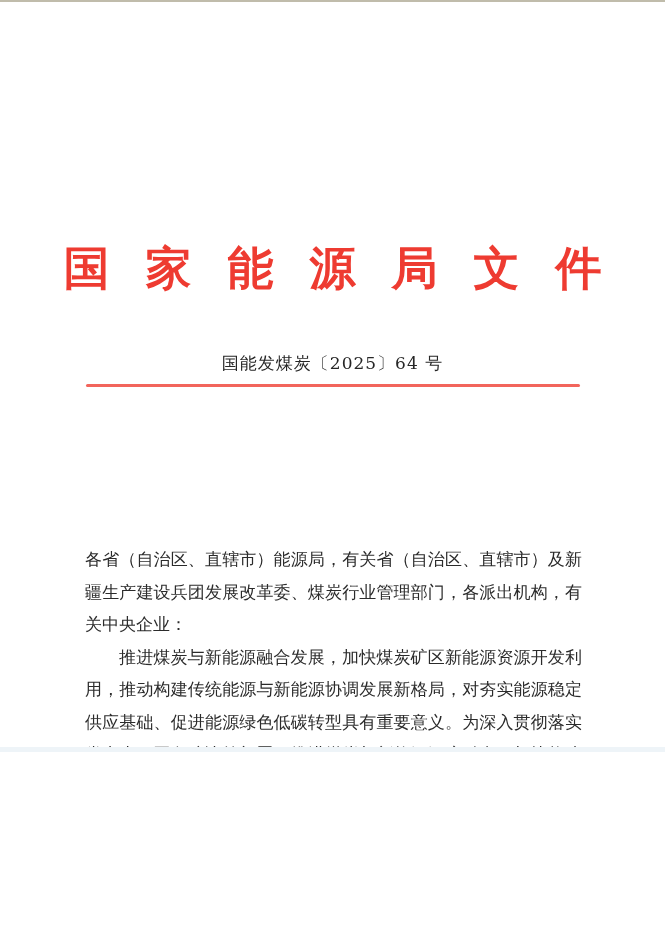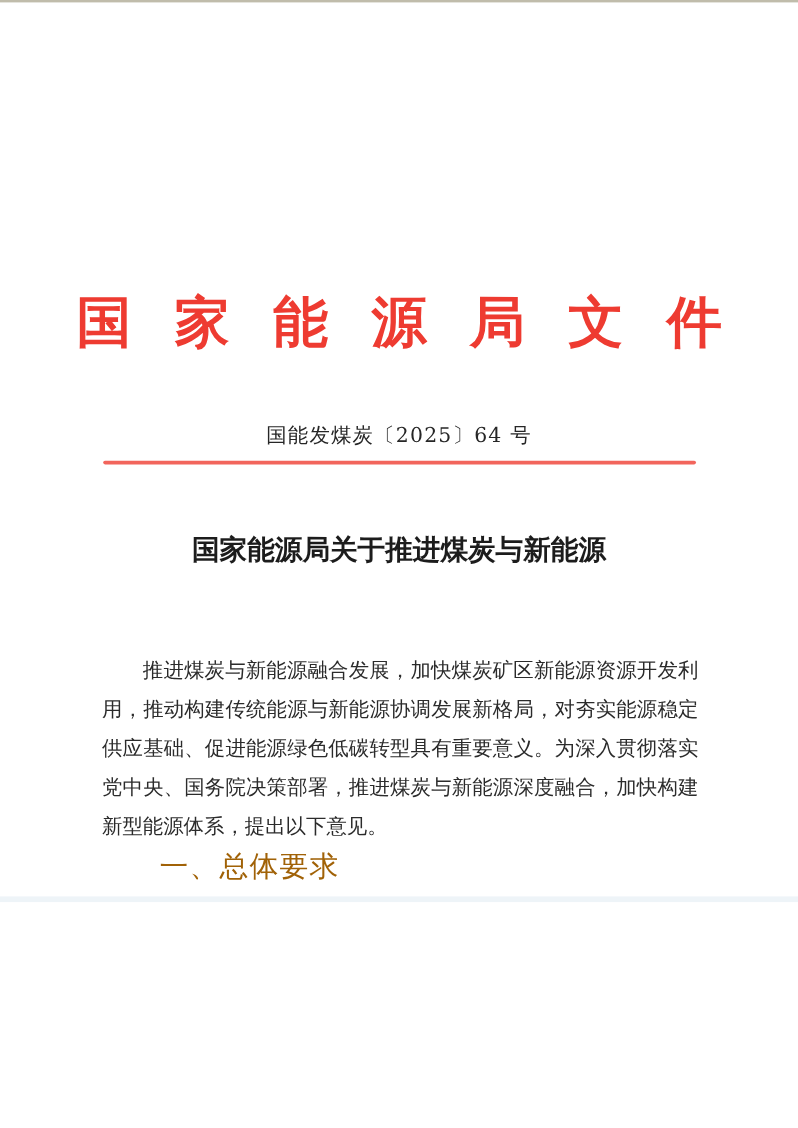--- a/index.html
+++ b/index.html
@@ -116,24 +116,24 @@
 
   <div class="scan-edge-top"></div>
 
   <div class="agency-header">国 家 能 源 局 文 件</div>
 
   <div class="doc-number">国能发煤炭〔2025〕64 号</div>
 
   <div class="red-rule"></div>
 
   <div class="doc-title">
-    <div>国家能源局关于推进煤炭与新能源</div>
   </div>
 
   <div class="doc-body">
+    <p>各省（自治区、直辖市）能源局，有关省（自治区、直辖市）及新疆生产建设兵团发展改革委、煤炭行业管理部门，各派出机构，有关中央企业：</p>
     <p class="indent">推进煤炭与新能源融合发展，加快煤炭矿区新能源资源开发利用，推动构建传统能源与新能源协调发展新格局，对夯实能源稳定供应基础、促进能源绿色低碳转型具有重要意义。为深入贯彻落实党中央、国务院决策部署，推进煤炭与新能源深度融合，加快构建新型能源体系，提出以下意见。</p>
     <p class="section-heading">一、总体要求</p>
   </div>
 
   <div class="page-number">— 1 —</div>
 
   <div class="scan-edge-bottom"></div>
 
 </div>
 

